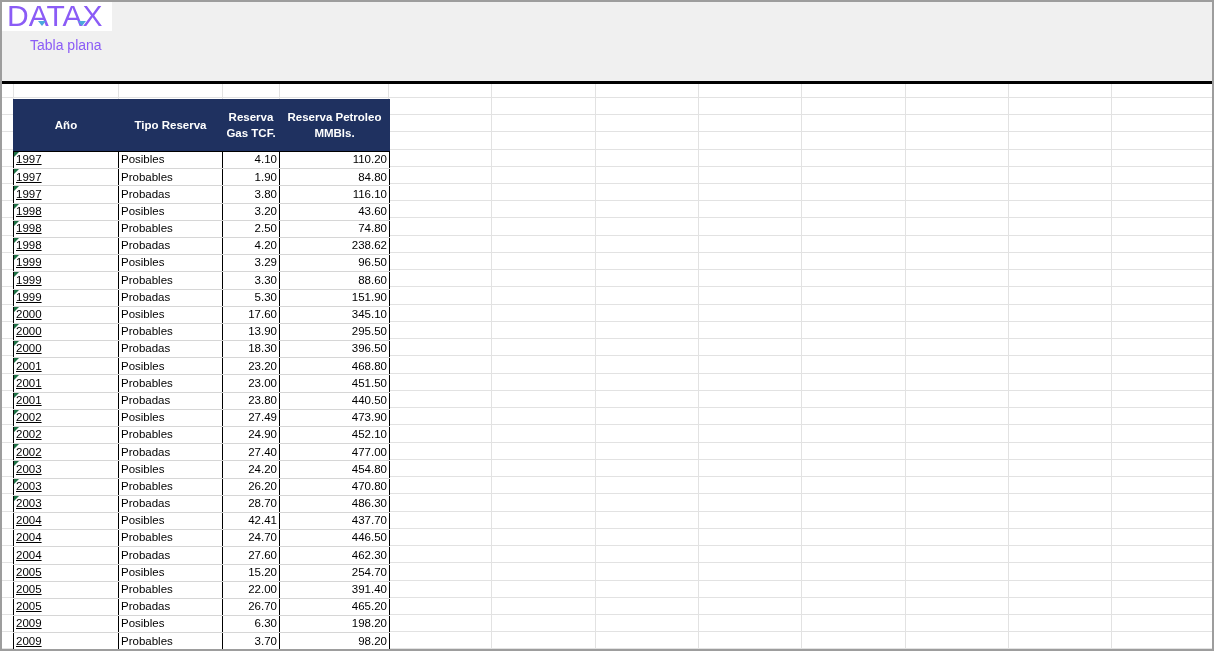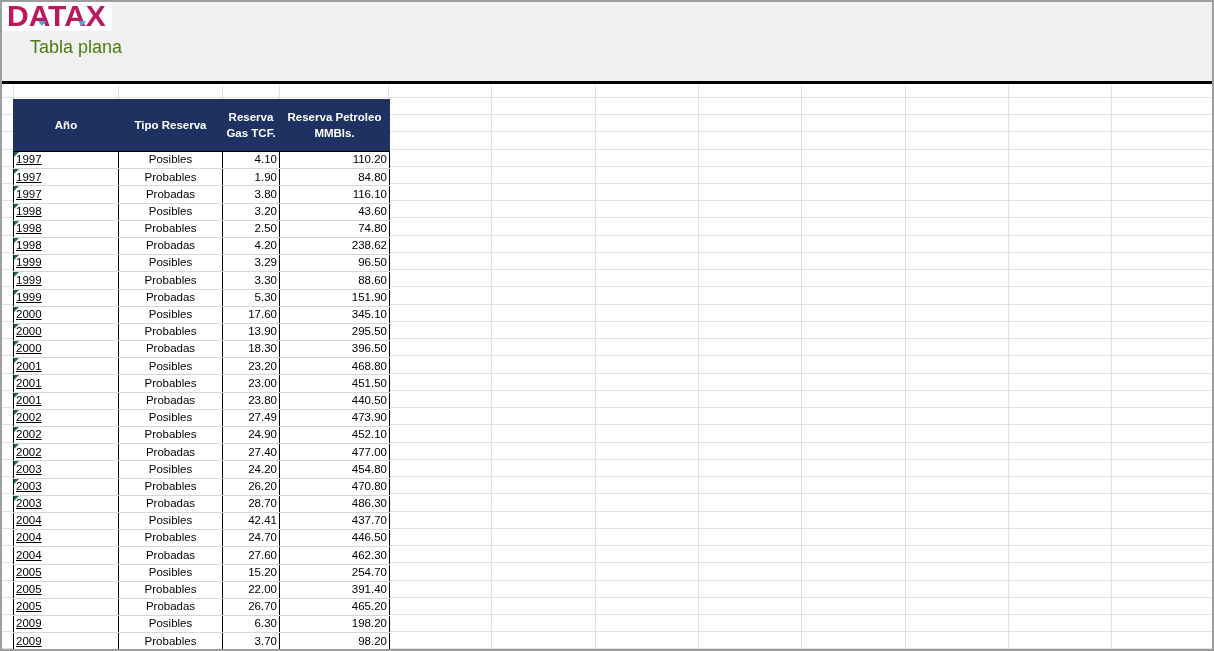--- a/index.html
+++ b/index.html
@@ -23,34 +23,34 @@
     border-bottom:3px solid #000000;
     box-sizing:content-box;
     z-index:5;
   }
   .logo-patch{
     position:absolute;left:0;top:0;width:112px;height:31px;
     background:#ffffff;
   }
   .logo-text{
     position:absolute;left:7px;top:-1px;
-    font-size:30px;font-weight:700;letter-spacing:0px;
-    color:#be185d;
+    font-size:30px;font-weight:400;letter-spacing:0px;
+    color:#8b5cf6;
   }
   .logo-accent{
     position:absolute;width:0;height:0;
     border-left:4px solid transparent;
     border-right:4px solid transparent;
     border-top:5px solid #4aa8dc;
   }
   .logo-accent.a1{left:38px;top:21px;}
   .logo-accent.a2{left:78px;top:21px;}
   .logo-subtitle{
     position:absolute;left:30px;top:37px;
-    font-size:18px;color:#4d7c0f;
+    font-size:14px;color:#8b5cf6;
   }
   .report-title{
     position:absolute;left:229px;top:27px;
     font-size:15.5px;color:#141414;
   }
   
   .sheet{
     position:absolute;left:0;top:84px;width:1214px;height:567px;
     background:#ffffff;z-index:1;
   }
@@ -73,21 +73,21 @@
     height:16.2px;padding:0 2px;
     font-size:11.5px;color:#000;line-height:1;
     border-left:1px solid #000;border-right:1px solid #000;
     border-bottom:1px solid #d6d6d6;
     vertical-align:middle;
     white-space:nowrap;overflow:hidden;
     position:relative;background:#ffffff;
   }
   table.flat tr:last-child td{border-bottom:1px solid #2b2b2b;}
   td.c-year{text-align:left;padding-left:4px;text-decoration:underline;}
-  td.c-tipo{text-align:center;padding-left:3px;}
+  td.c-tipo{text-align:left;padding-left:3px;}
   td.num{text-align:right;padding-right:2px;}
   .flag{
     position:absolute;left:0;top:0;width:0;height:0;
     border-top:5px solid #1e7145;
     border-right:5px solid transparent;
   }
 </style>
 </head>
 <body>
 

